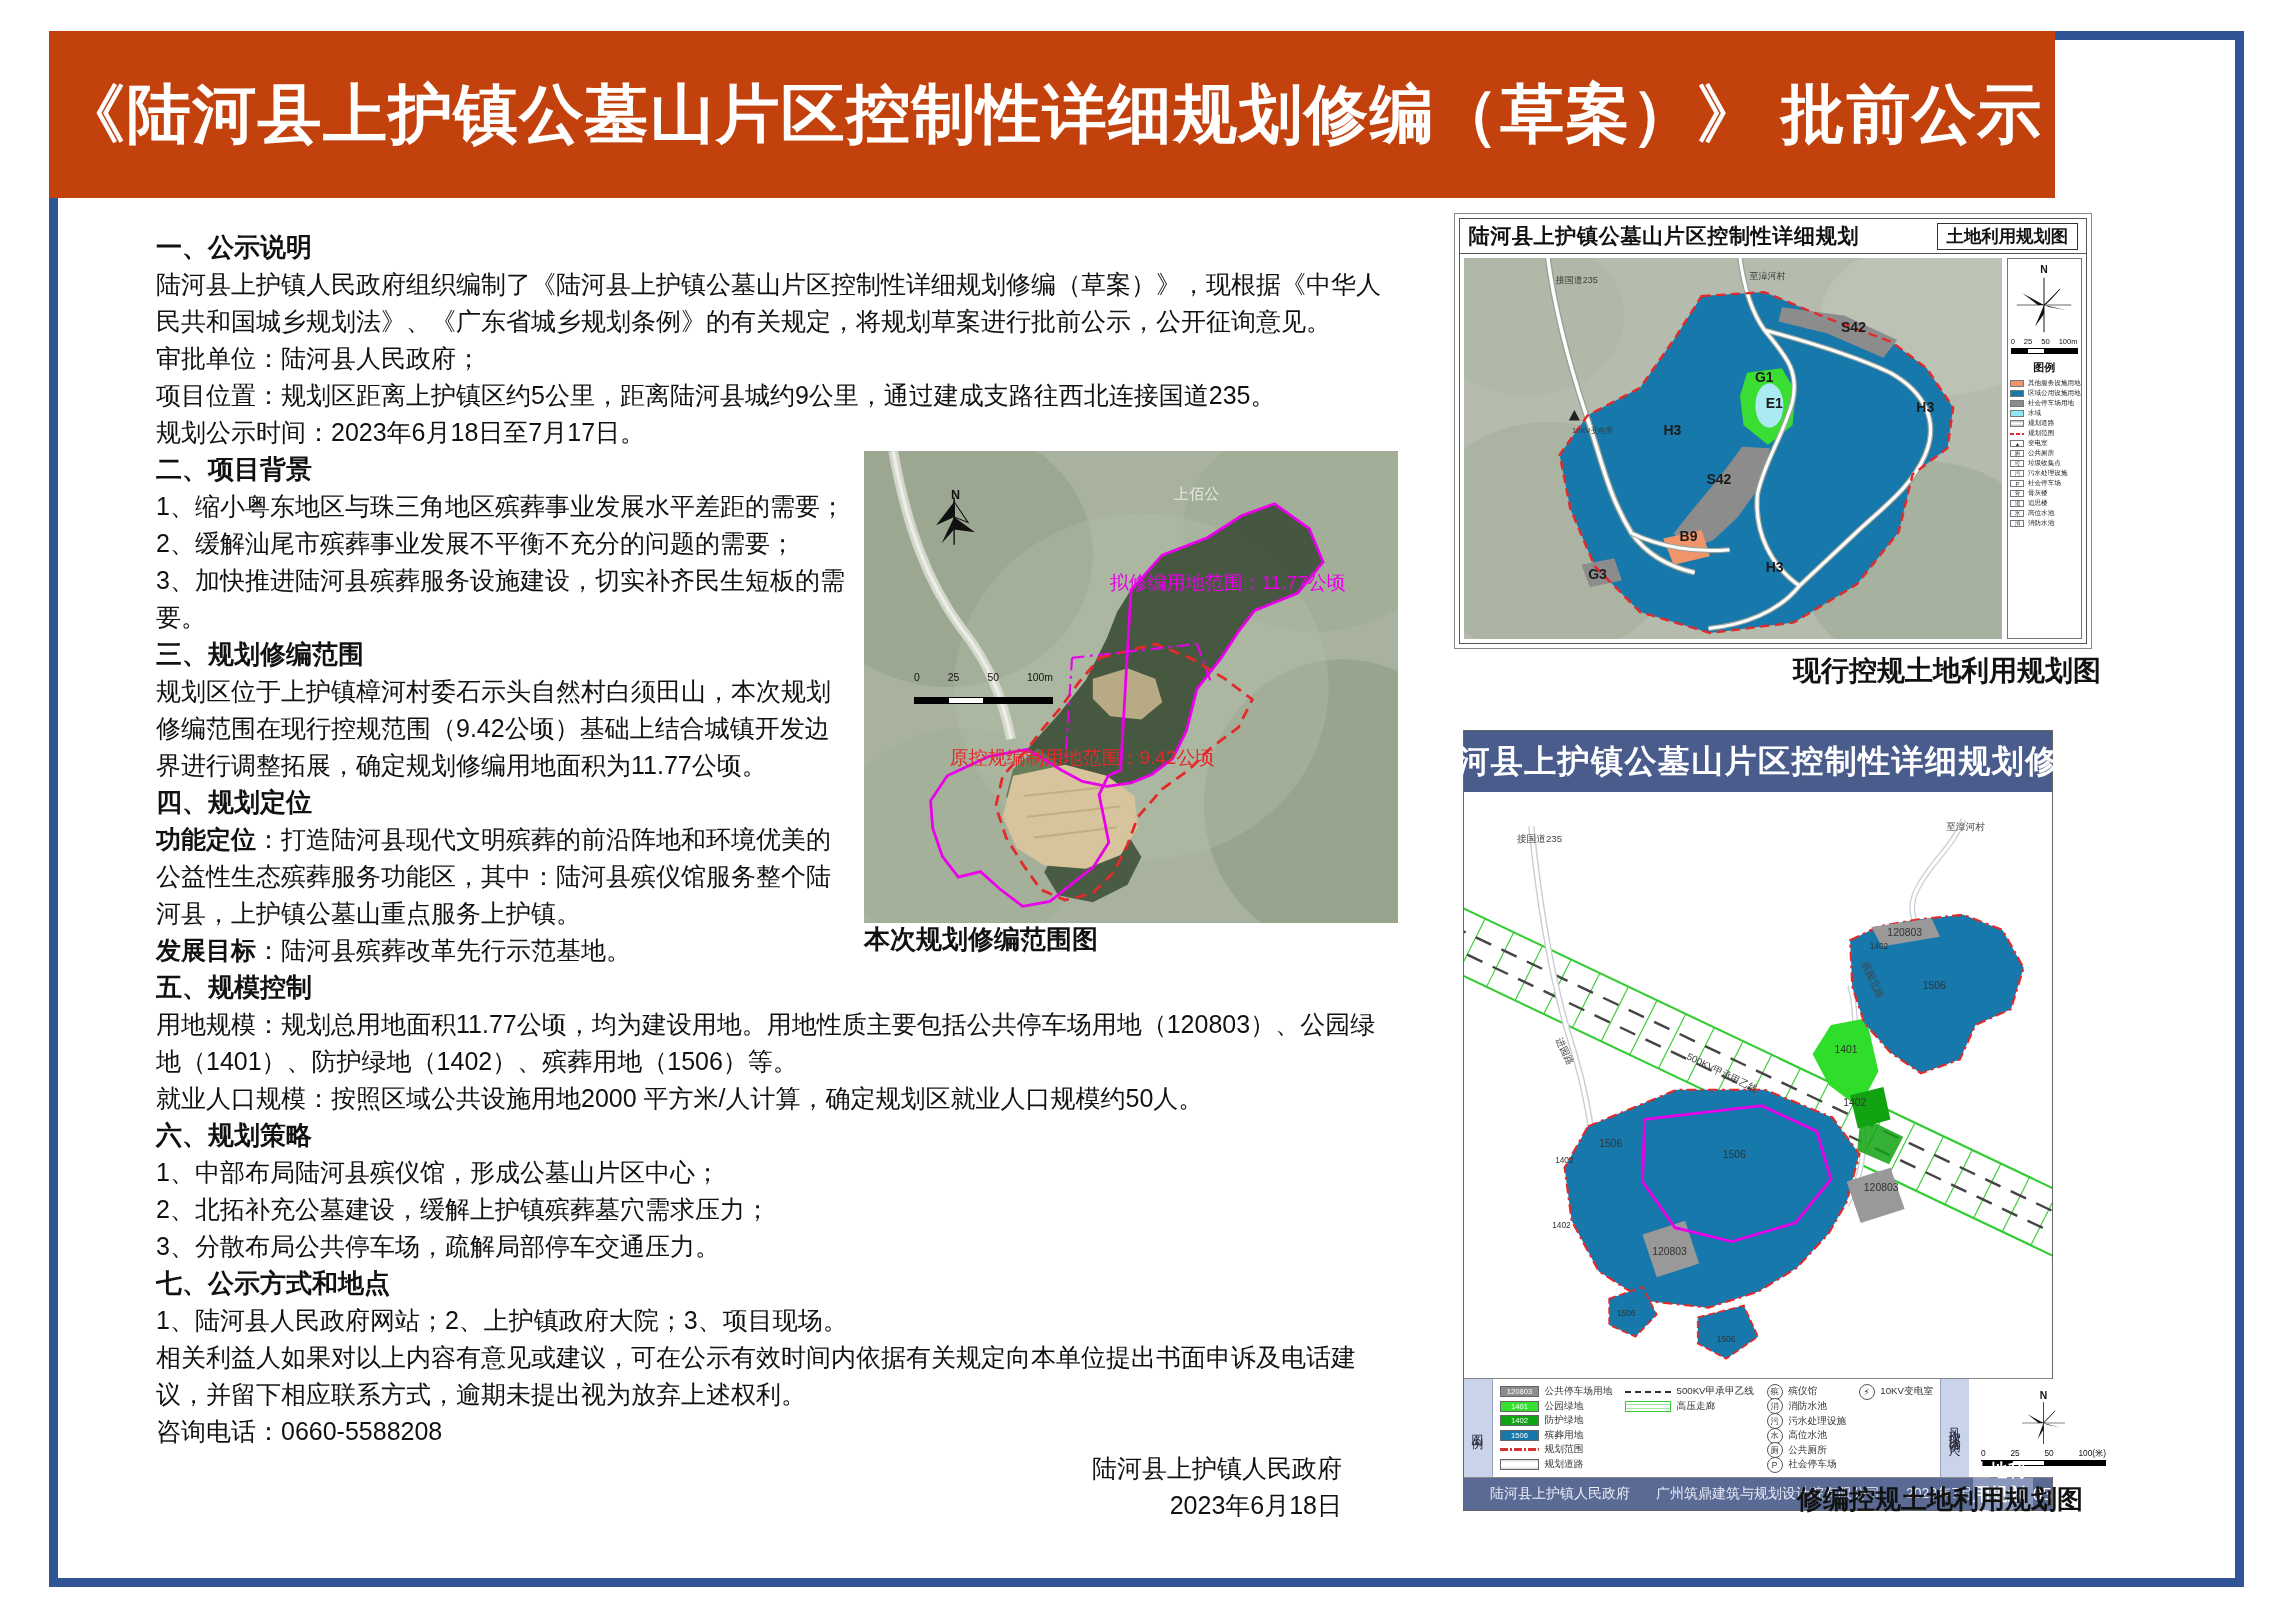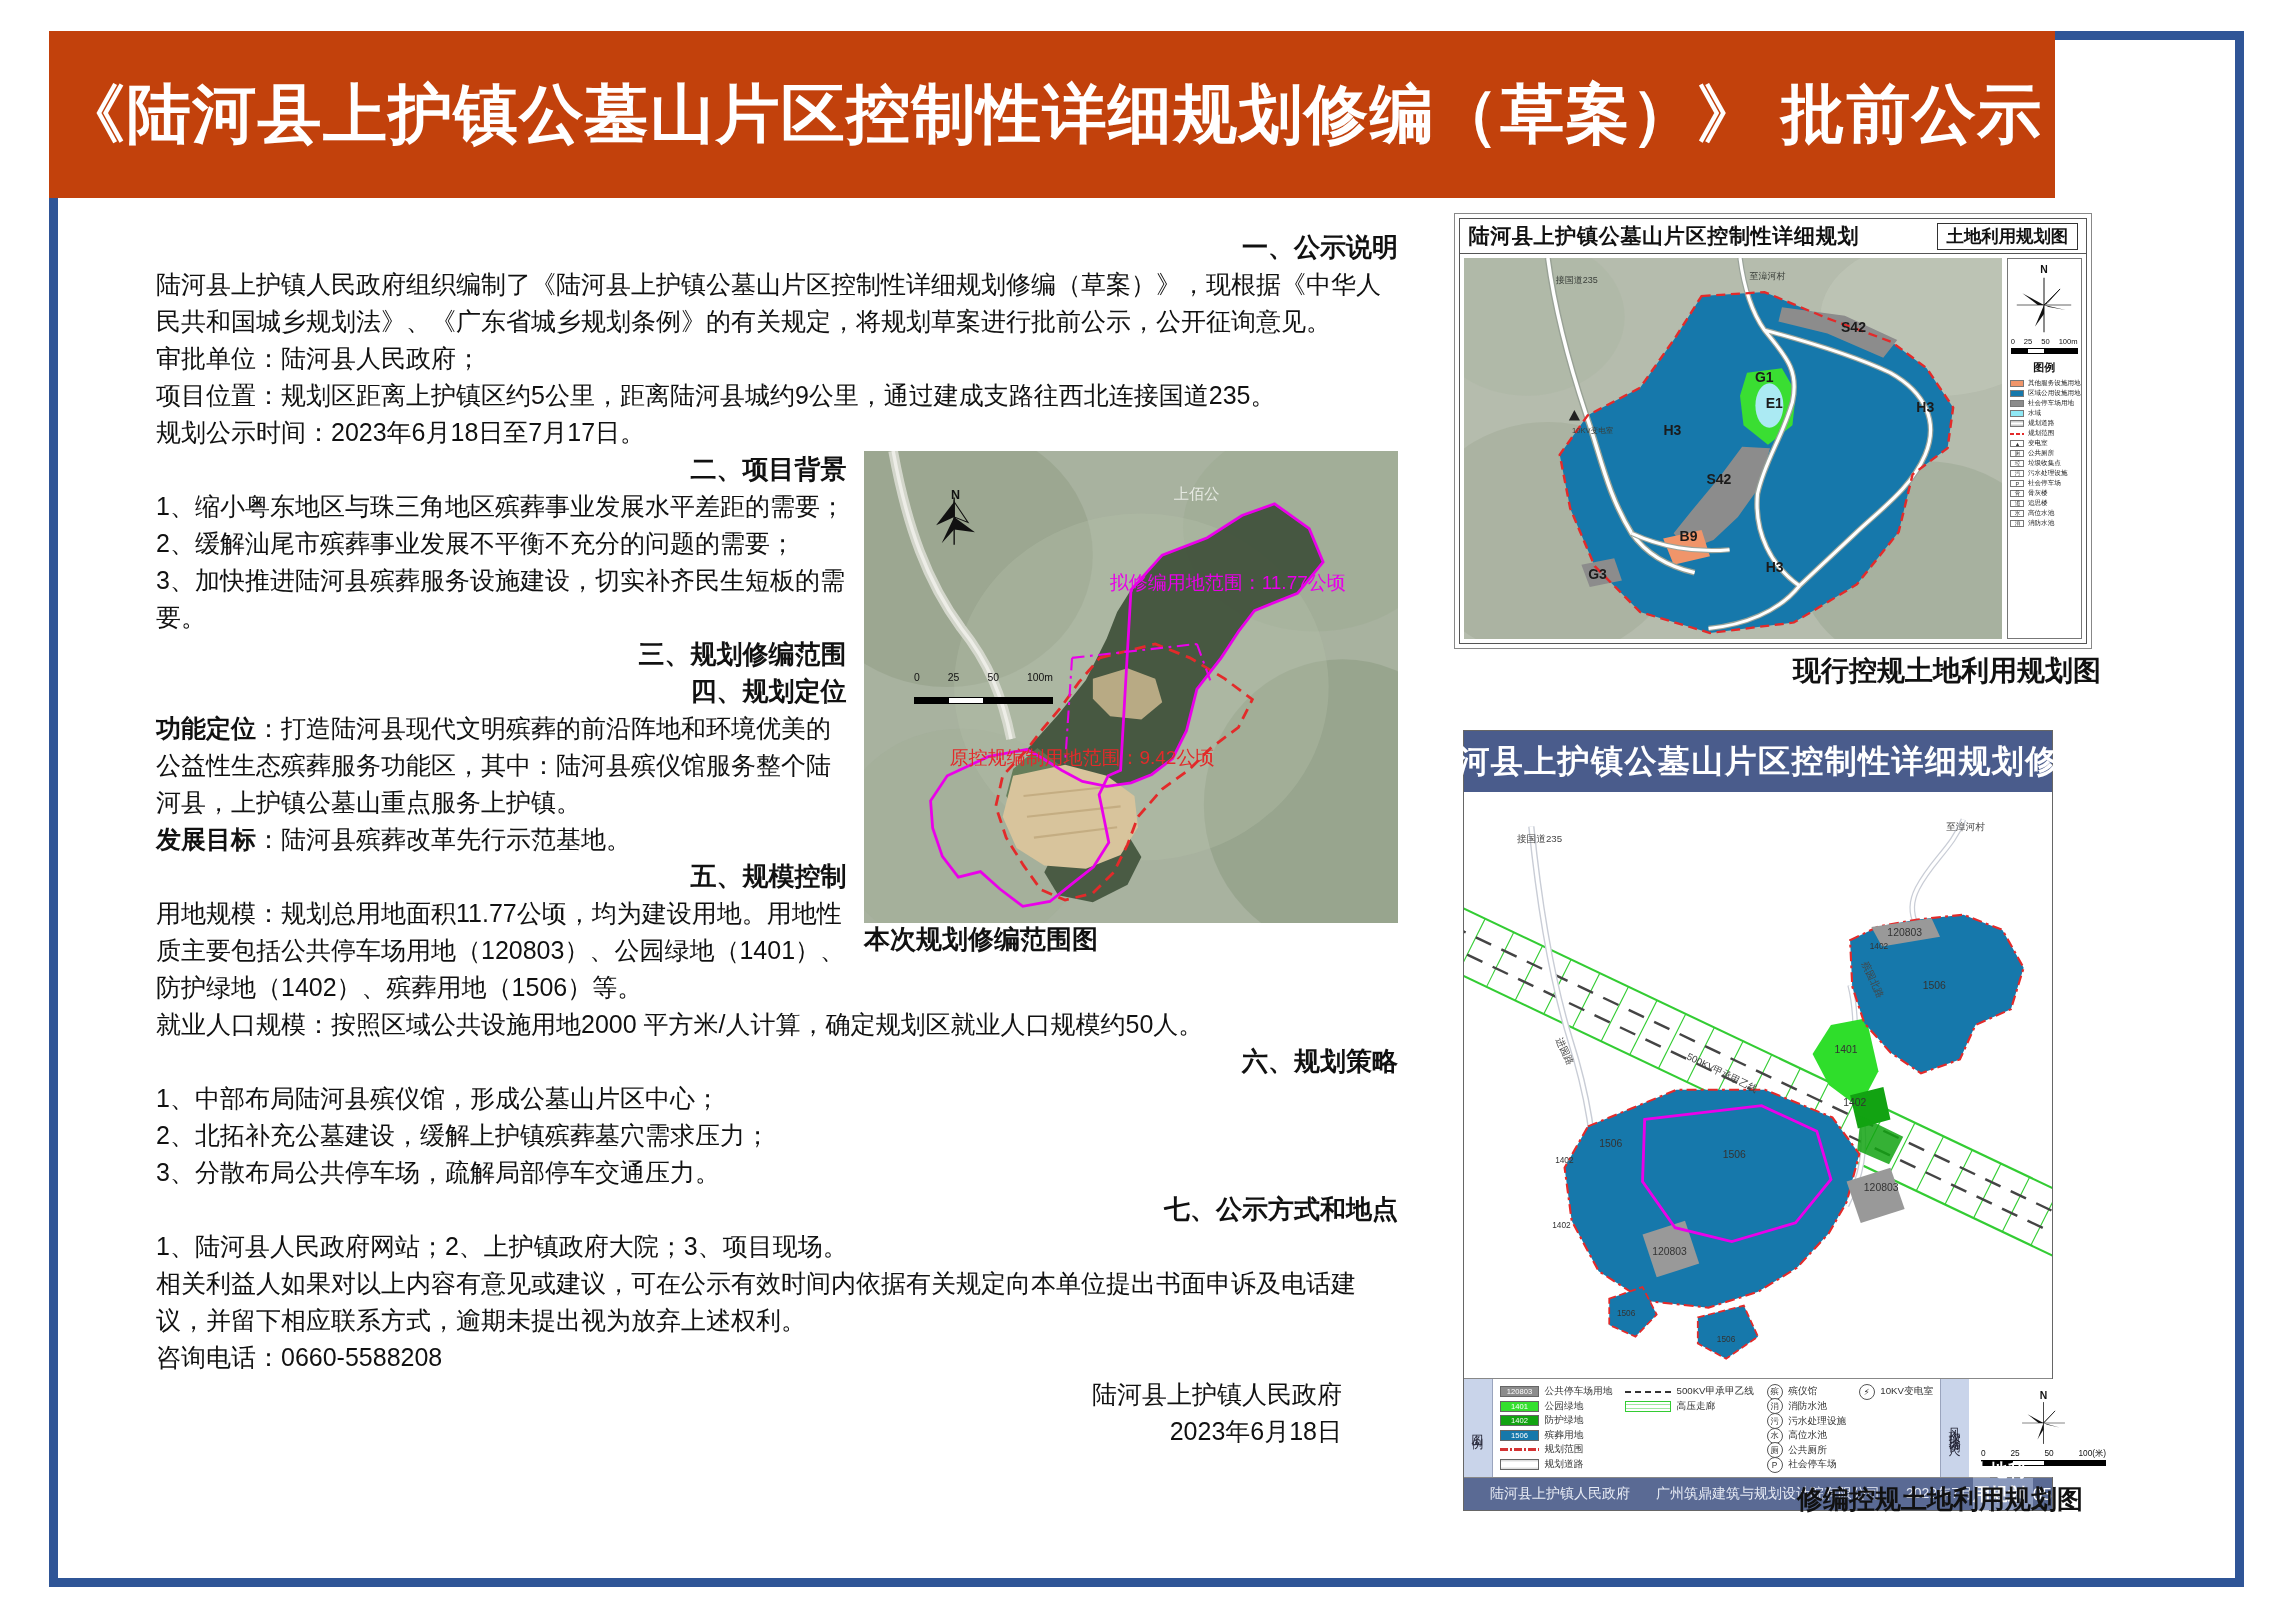--- a/index.html
+++ b/index.html
@@ -7,21 +7,21 @@
   body { width:2295px; height:1623px; position:relative; font-family:"Liberation Sans","DejaVu Sans",sans-serif; color:#111; }
 
   
   .page-frame { position:absolute; left:49px; top:31px; width:2195px; height:1556px; border:9.7px solid #2F5597; background:#fff; }
   .banner { position:absolute; left:49px; top:31px; width:2006px; height:167px; background:#c2410c; display:flex; align-items:center; justify-content:center; }
   .banner h1 { color:#fff; font-size:64px; font-weight:bold; letter-spacing:1.4px; white-space:nowrap; }
 
   
   .content { position:absolute; left:156px; top:229px; width:1242px; font-size:25px; line-height:37px; }
   .content p { margin:0; }
-  .content .h { font-weight:bold; font-size:26px;text-align:right; }
+  .content .h { font-weight:bold; font-size:26px; }
   .content .sign { text-align:right; padding-right:56px; }
   .blabel { font-weight:bold; }
 
   
   .satwrap { float:right; width:534px; margin:0 0 0 17.4px; position:relative; }
   .satmap { position:relative; width:534px; height:472px; overflow:hidden; background:#A8B29F; }
   .satmap svg { position:absolute; left:0; top:0; width:100%; height:100%; }
   .sat-caption { line-height:33px; font-size:26px; font-weight:bold; text-align:left; padding-right:38px; }
   .maplbl { position:absolute; white-space:nowrap; }
   .l-place { color:#E6E9E2; font-size:15.3px; }
@@ -148,20 +148,21 @@
       </div>
     </div>
     <div class="sat-caption">本次规划修编范围图</div>
   </div>
 
   <p class="h">二、项目背景</p>
   <p>1、缩小粤东地区与珠三角地区殡葬事业发展水平差距的需要；</p>
   <p>2、缓解汕尾市殡葬事业发展不平衡不充分的问题的需要；</p>
   <p>3、加快推进陆河县殡葬服务设施建设，切实补齐民生短板的需要。</p>
   <p class="h">三、规划修编范围</p>
+  <p>规划区位于上护镇樟河村委石示头自然村白须田山，本次规划修编范围在现行控规范围（9.42公顷）基础上结合城镇开发边界进行调整拓展，确定规划修编用地面积为11.77公顷。</p>
   <p class="h">四、规划定位</p>
   <p>
     <span class="blabel">功能定位</span><span>：打造陆河县现代文明殡葬的前沿阵地和环境优美的公益性生态殡葬服务功能区，其中：陆河县殡仪馆服务整个陆河县，上护镇公墓山重点服务上护镇。</span>
   </p>
   <p>
     <span class="blabel">发展目标</span><span>：陆河县殡葬改革先行示范基地。</span>
   </p>
   <p class="h">五、规模控制</p>
   <p>用地规模：规划总用地面积11.77公顷，均为建设用地。用地性质主要包括公共停车场用地（120803）、公园绿地（1401）、防护绿地（1402）、殡葬用地（1506）等。</p>
   <p>就业人口规模：按照区域公共设施用地2000 平方米/人计算，确定规划区就业人口规模约50人。</p>

